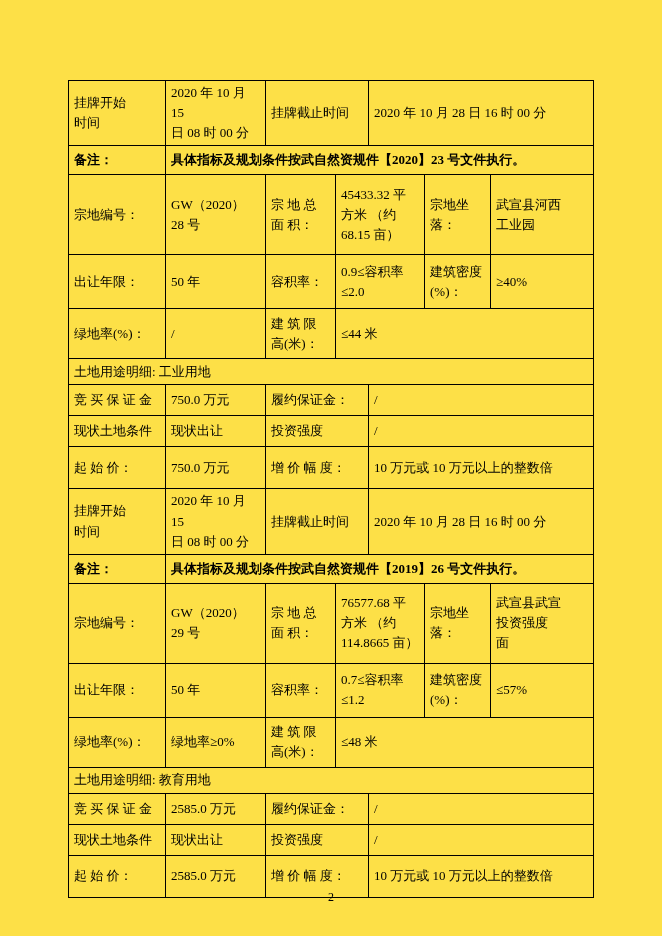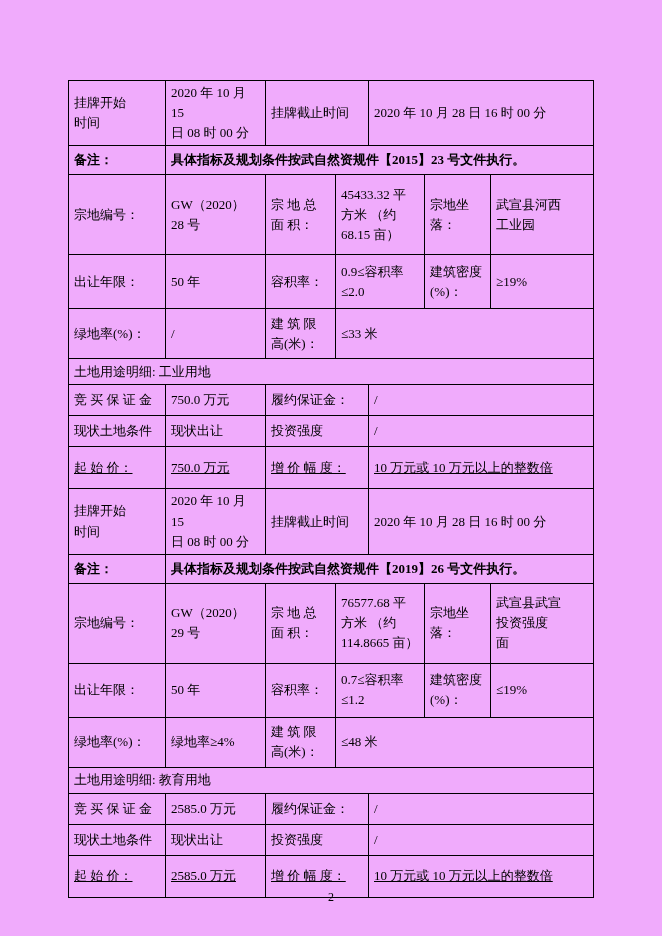--- a/index.html
+++ b/index.html
@@ -4,21 +4,21 @@
 <style>
   html, body {
     margin: 0;
     padding: 0;
     background: #ffffff;
   }
   .page {
     position: relative;
     width: 662px;
     height: 936px;
-    background: #f0abfc;
+    background: #fde047;
     font-family: "Liberation Serif", "DejaVu Serif", serif;
     color: #000000;
     overflow: hidden;
   }
   table.doc-table {
     position: absolute;
     left: 68px;
     top: 80px;
     width: 525px;
     border-collapse: collapse;
@@ -37,21 +37,21 @@
   }
   .tc { text-align: center; }
   tr.r1 { height: 50px; }
   tr.r2 { height: 29px; font-weight: bold; }
   tr.r3 { height: 80px; }
   tr.r4 { height: 54px; }
   tr.r5 { height: 50px; }
   tr.r6 { height: 26px; }
   tr.r7 { height: 31px; }
   tr.r8 { height: 31px; }
-  tr.r9 { height: 42px; text-decoration: underline; }
+  tr.r9 { height: 42px; }
   .page-number {
     position: absolute;
     top: 890px;
     left: 0;
     width: 662px;
     text-align: center;
     font-size: 12px;
   }
 </style>
 </head>
@@ -73,21 +73,21 @@
       <tr class="r1">
         <td>挂牌开始
 时间</td>
         <td>2020 年 10 月 15
 日 08 时 00 分</td>
         <td colspan="2">挂牌截止时间</td>
         <td colspan="3">2020 年 10 月 28 日 16 时 00 分</td>
       </tr>
       <tr class="r2">
         <td>备注：</td>
-        <td colspan="6">具体指标及规划条件按武自然资规件【2015】23 号文件执行。</td>
+        <td colspan="6">具体指标及规划条件按武自然资规件【2020】23 号文件执行。</td>
       </tr>
       <tr class="r3">
         <td>宗地编号：</td>
         <td class="tc">GW（2020）
 28 号</td>
         <td>宗 地 总
 面 积：</td>
         <td colspan="2">45433.32 平
 方米 （约
 68.15 亩）</td>
@@ -96,28 +96,28 @@
 工业园</td>
       </tr>
       <tr class="r4">
         <td>出让年限：</td>
         <td class="tc">50 年</td>
         <td>容积率：</td>
         <td colspan="2">0.9≤容积率
 ≤2.0</td>
         <td>建筑密度
 (%)：</td>
-        <td class="tc">≥19%</td>
+        <td class="tc">≥40%</td>
       </tr>
       <tr class="r5">
         <td>绿地率(%)：</td>
         <td class="tc">/</td>
         <td>建 筑 限
 高(米)：</td>
-        <td colspan="4">≤33 米</td>
+        <td colspan="4">≤44 米</td>
       </tr>
       <tr class="r6">
         <td colspan="7">土地用途明细: 工业用地</td>
       </tr>
       <tr class="r7">
         <td>竞 买 保 证 金</td>
         <td class="tc">750.0 万元</td>
         <td colspan="2">履约保证金：</td>
         <td colspan="3">/</td>
       </tr>
@@ -161,25 +161,25 @@
 面</td>
       </tr>
       <tr class="r4">
         <td>出让年限：</td>
         <td class="tc">50 年</td>
         <td>容积率：</td>
         <td colspan="2">0.7≤容积率
 ≤1.2</td>
         <td>建筑密度
 (%)：</td>
-        <td class="tc">≤19%</td>
+        <td class="tc">≤57%</td>
       </tr>
       <tr class="r5">
         <td>绿地率(%)：</td>
-        <td class="tc">绿地率≥4%</td>
+        <td class="tc">绿地率≥0%</td>
         <td>建 筑 限
 高(米)：</td>
         <td colspan="4">≤48 米</td>
       </tr>
       <tr class="r6">
         <td colspan="7">土地用途明细: 教育用地</td>
       </tr>
       <tr class="r7">
         <td>竞 买 保 证 金</td>
         <td class="tc">2585.0 万元</td>

